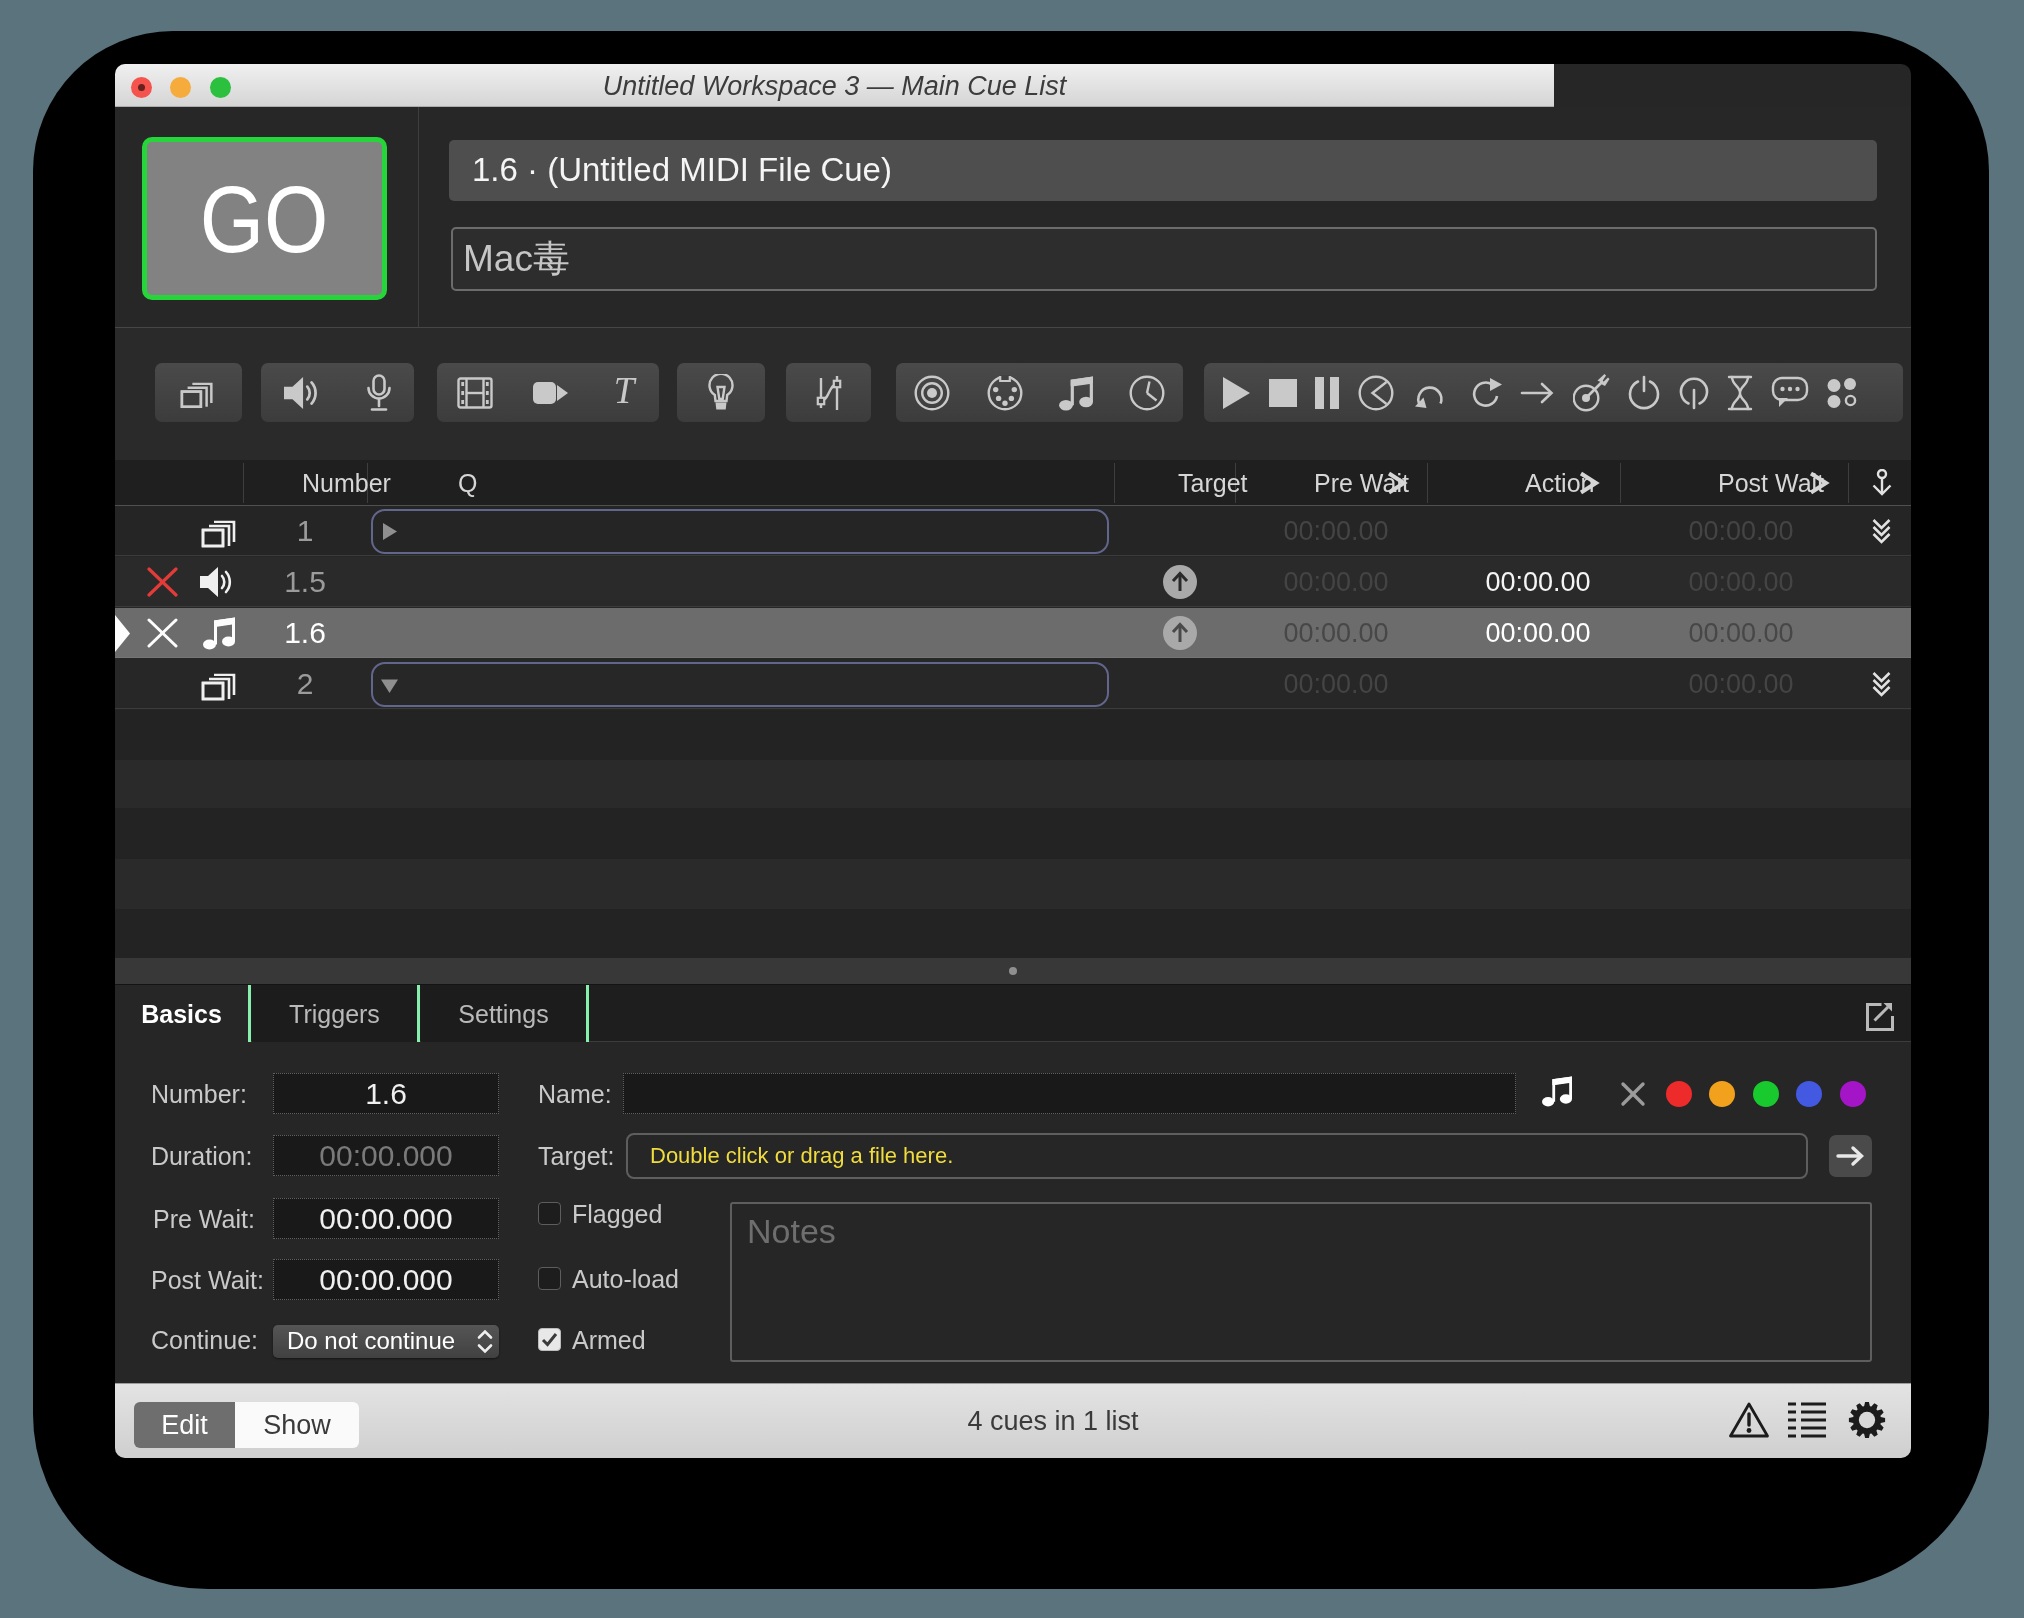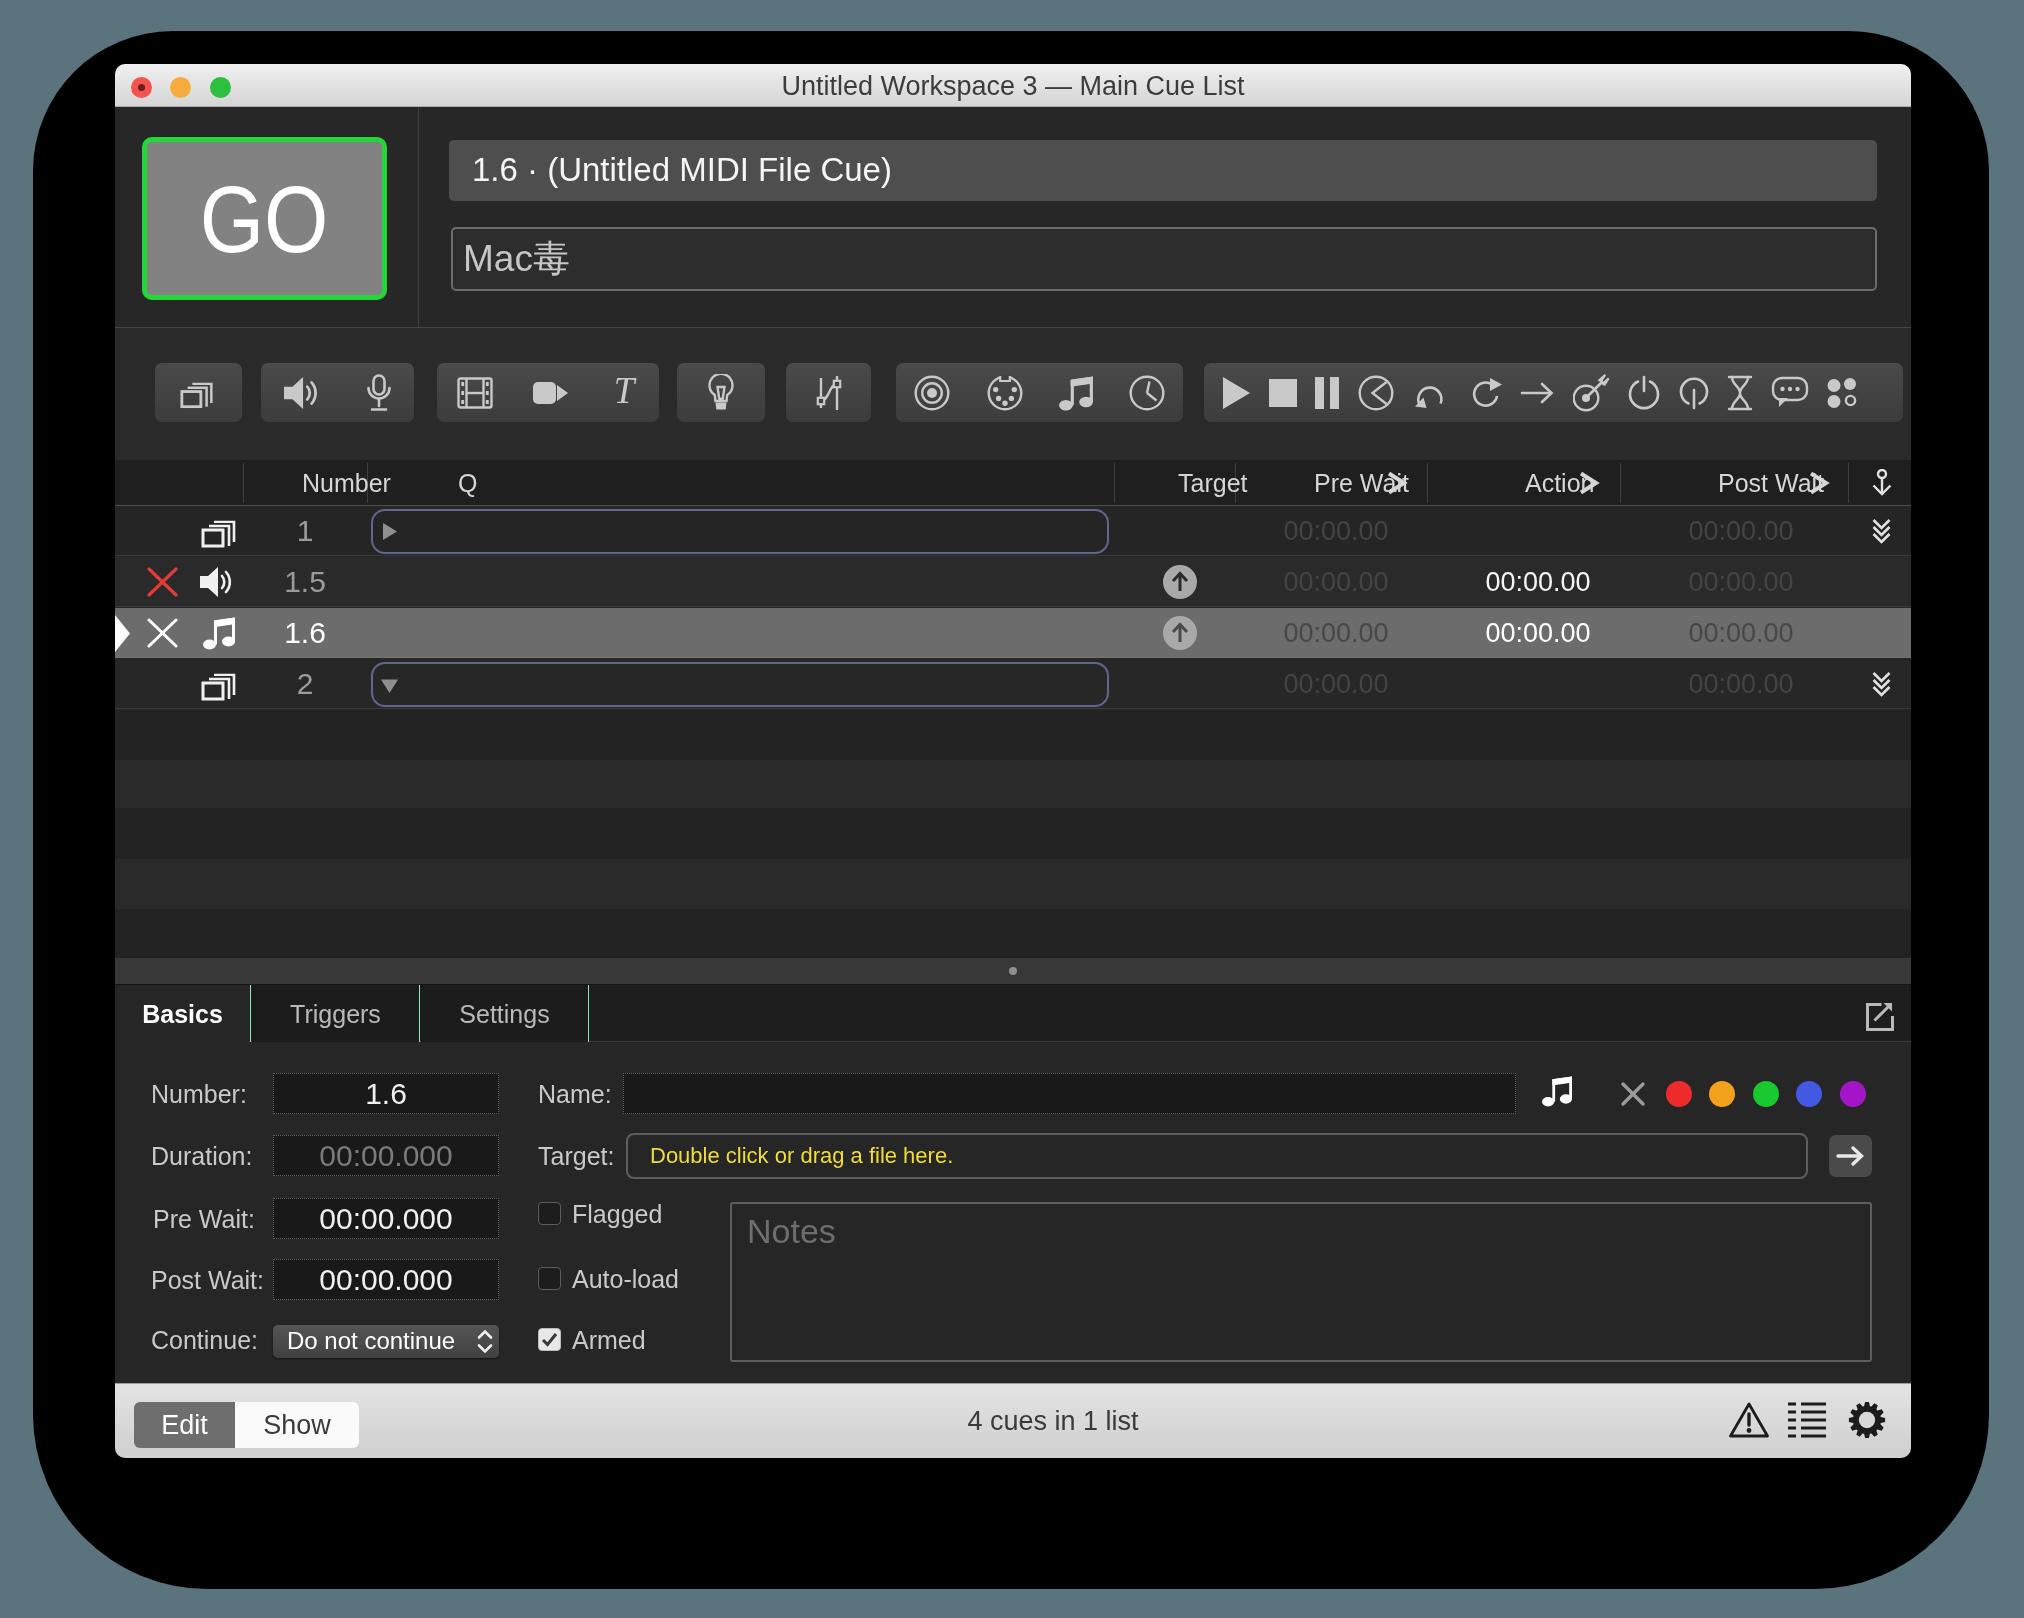--- a/index.html
+++ b/index.html
@@ -1,20 +1,20 @@
 <!DOCTYPE html>
 <html><head>
 <meta charset="utf-8">
 <style>
 html,body{margin:0;padding:0;width:2024px;height:1618px;overflow:hidden;background:#5a737d;font-family:"Liberation Sans",sans-serif;}
 *{box-sizing:border-box;}
 .abs{position:absolute;}
 #shadow{position:absolute;left:33px;top:31px;width:1956px;height:1558px;background:#000;border-radius:140px 140px 175px 175px;}
 #win{position:absolute;left:115px;top:64px;width:1796px;height:1394px;border-radius:10px;overflow:hidden;background:#262626;}
-#titlebar{position:absolute;left:0;top:0;width:1796px;height:43px;background:linear-gradient(#f0f0f0,#d5d5d5);border-bottom:1px solid #acacac;}
+#titlebar{position:absolute;left:0;top:0;width:1439px;height:43px;background:linear-gradient(#f0f0f0,#d5d5d5);border-bottom:1px solid #acacac;font-style:italic;}
 #title{position:absolute;left:0;top:0;width:100%;height:43px;line-height:44px;text-align:center;font-size:27px;color:#3c3c3c;}
 .tl{position:absolute;top:12.5px;width:21px;height:21px;border-radius:50%;}
 #hdrzone{position:absolute;left:0;top:43px;width:1796px;height:220px;background:#272727;}
 #vdiv{position:absolute;left:303px;top:43px;width:1px;height:220px;background:#3e3e3e;}
 #hdiv{position:absolute;left:0;top:263px;width:1796px;height:1px;background:#464646;}
 #gobtn{position:absolute;left:27px;top:73px;width:245px;height:163px;background:#828282;border:5px solid #26d53a;border-radius:10px;color:#fff;font-size:94px;text-align:center;line-height:155px;}
 #field1{position:absolute;left:334px;top:76px;width:1428px;height:61px;background:#4e4e4e;border-radius:5px;color:#f5f5f5;font-size:33px;line-height:60px;padding-left:23px;}
 #field2{position:absolute;left:336px;top:163px;width:1426px;height:64px;background:#2d2d2d;border:2px solid #6c6c6c;border-radius:5px;color:#c6c6c6;font-size:37px;line-height:59px;padding-left:10px;}
 #toolbar{position:absolute;left:0;top:264px;width:1796px;height:132px;background:#2a2a2a;}
 .tbg{position:absolute;top:35px;height:59px;background:linear-gradient(180deg,#4a4a4a,#3c3c3c);border-radius:7px;display:flex;align-items:center;justify-content:space-around;}
@@ -24,21 +24,21 @@
 .hlbl{position:absolute;top:0;height:46px;line-height:46px;margin-left:40px;}
 .chev{position:absolute;top:11px;width:24px;height:24px;}
 #rows{position:absolute;left:0;top:442px;width:1796px;height:877px;}
 .row{position:absolute;left:0;width:1796px;height:50px;}
 .rtxt{position:absolute;top:0;height:50px;line-height:50px;font-size:30px;color:#9b9b9b;}
 .dimt{position:absolute;top:0;height:50px;line-height:50px;font-size:27px;color:#444444;text-align:center;width:180px;}
 .qbox{position:absolute;left:256px;top:3px;width:738px;height:45px;border:2px solid #63668c;border-radius:14px;}
 .upc{position:absolute;left:1048px;top:8px;width:34px;height:34px;border-radius:50%;background:#a9a9a9;}
 #splitter{position:absolute;left:0;top:894px;width:1796px;height:26px;background:#383838;}
 #tabstrip{position:absolute;left:0;top:920px;width:1796px;height:58px;background:#1e1e1e;border-top:1px solid #141414;border-bottom:1px solid #3c3c3c;}
-.tab{position:absolute;top:0;height:58px;line-height:58px;text-align:center;font-size:25px;color:#b9b9b9;border-right:1px solid #86efac;background:#1c1c1c;}
+.tab{position:absolute;top:0;height:58px;line-height:58px;text-align:center;font-size:25px;color:#b9b9b9;border-right:3px solid #86efac;background:#1c1c1c;}
 #tabbasics{left:0;width:136px;background:#262626;color:#fff;height:59px;font-weight:bold;}
 #inspector{position:absolute;left:0;top:978px;width:1796px;height:341px;background:#262626;}
 .flbl{position:absolute;color:#c9c9c9;font-size:25px;height:40px;line-height:40px;}
 .finput{position:absolute;background:#191919;border:1px dotted #606060;color:#f0f0f0;font-size:30px;text-align:center;height:41px;line-height:39px;}
 .cb{position:absolute;width:23px;height:23px;background:#1d1d1d;border:1px solid #5d5d5d;border-radius:4px;}
 #bottombar{position:absolute;left:0;top:1319px;width:1796px;height:75px;background:linear-gradient(#e3e3e3,#cfcfcf);border-top:1px solid #9c9c9c;}
 .seg{position:absolute;top:18px;height:46px;font-size:27px;line-height:46px;text-align:center;}
 .dot{position:absolute;top:39px;width:26px;height:26px;border-radius:50%;}
 </style>
 </head>

